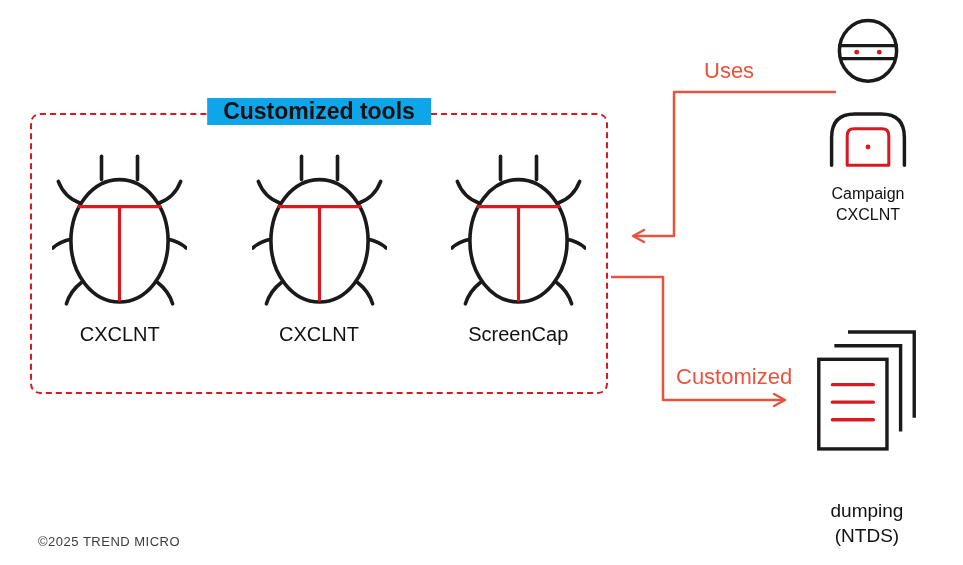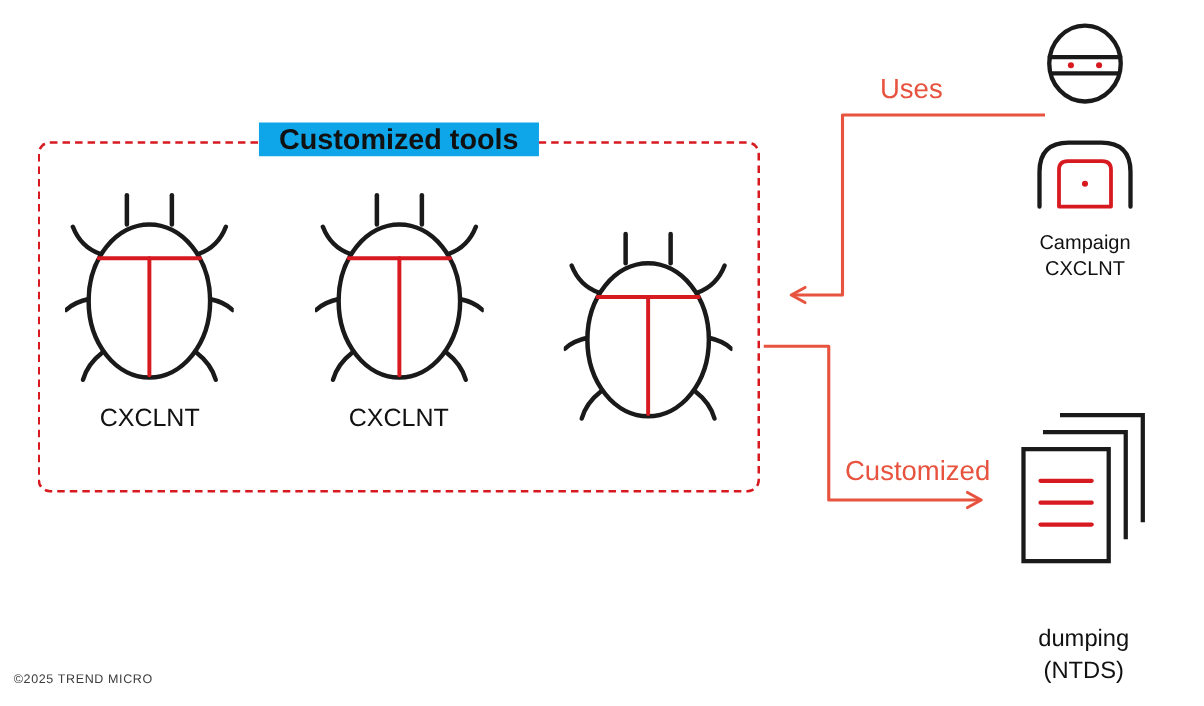--- a/index.html
+++ b/index.html
@@ -44,21 +44,21 @@
     pointer-events:none;
   }
   .arrow-label {
     position:absolute; font-size:22px; color:#e8533f; white-space:nowrap;
   }
   .arrow-label.uses { left:704px; top:58px; }
   .arrow-label.retrieves { left:676px; top:364px; }
 
   
   .footer {
-    position:absolute; left:11px; bottom:16px; font-size:10px;
+    position:absolute; left:38px; bottom:16px; font-size:13px;
     letter-spacing:0.5px; color:#3c3c3c;
   }
 </style>
 </head>
 <body>
 
 <div class="canvas">
 
   <div class="tools-box">
     <div class="tools-box-title">Customized tools</div>
@@ -118,20 +118,21 @@
               <path d="M128 100 Q142 103 149 110"></path>
             <path d="M33 148 Q20 158 16 172"></path>
               <path d="M117 148 Q130 158 134 172"></path>
             <ellipse cx="75" cy="102" rx="54" ry="68" fill="#ffffff"></ellipse>
           </g>
           <g fill="none" stroke="#d71920" stroke-width="3.5" stroke-linecap="round">
             <path d="M30 64 H120"></path>
               <path d="M75 64 V168"></path>
           </g>
         </svg>
+        <div class="tool-label">ScreenCap</div>
       </div>
 
     </div>
   </div>
 
   <div class="actor-block">
     <svg width="104" height="152" viewBox="0 0 120 175">
       <g fill="none" stroke="#1a1a1a" stroke-width="4" stroke-linecap="round">
         <ellipse cx="60" cy="40" rx="33" ry="35" fill="#ffffff"></ellipse>
         <path d="M27.5 34 H92.5"></path>

